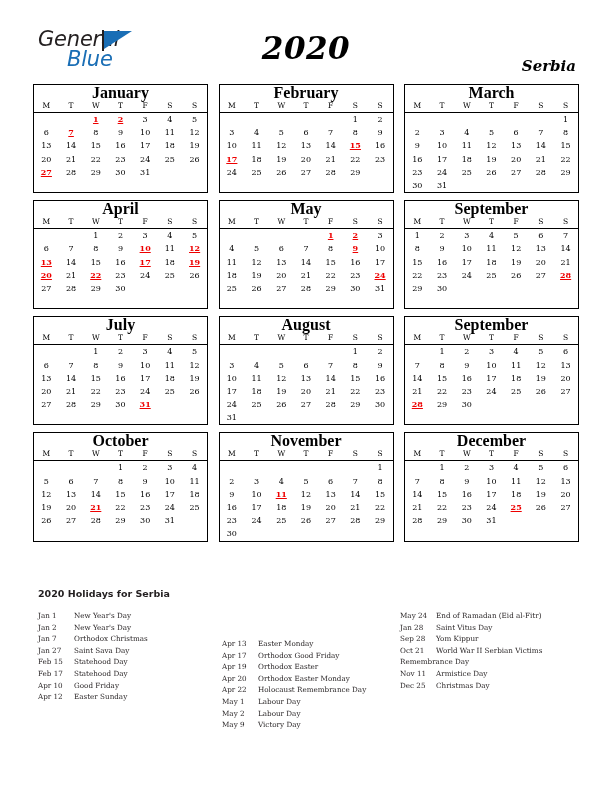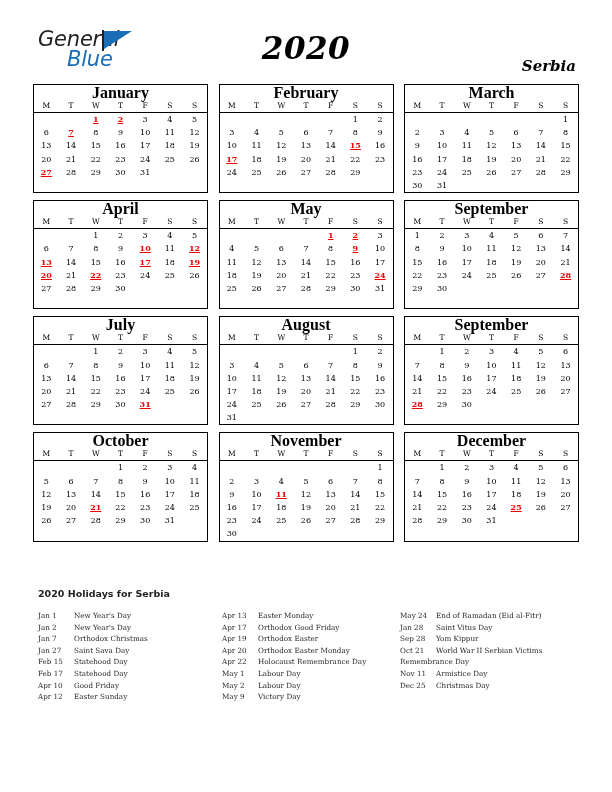--- a/index.html
+++ b/index.html
@@ -167,21 +167,21 @@
     color: #231f20;
     margin-bottom: 11px;
   }
   .holiday-cols {
     display: flex;
   }
   .holiday-col {
     width: 180px;
   }
   .holiday-col.col1 { width: 184px; }
-  .holiday-col.col2 { width: 178px; }
+  .holiday-col.col2 { width: 178px; margin-top: 28px; }
   .holiday-col.col3 { width: 178px; }
   .holiday-item {
     display: flex;
     font-family: "DejaVu Serif", "Liberation Serif", serif;
     font-size: 7.2px;
     line-height: 11.6px;
     color: #231f20;
     white-space: nowrap;
   }
   .holiday-date {

